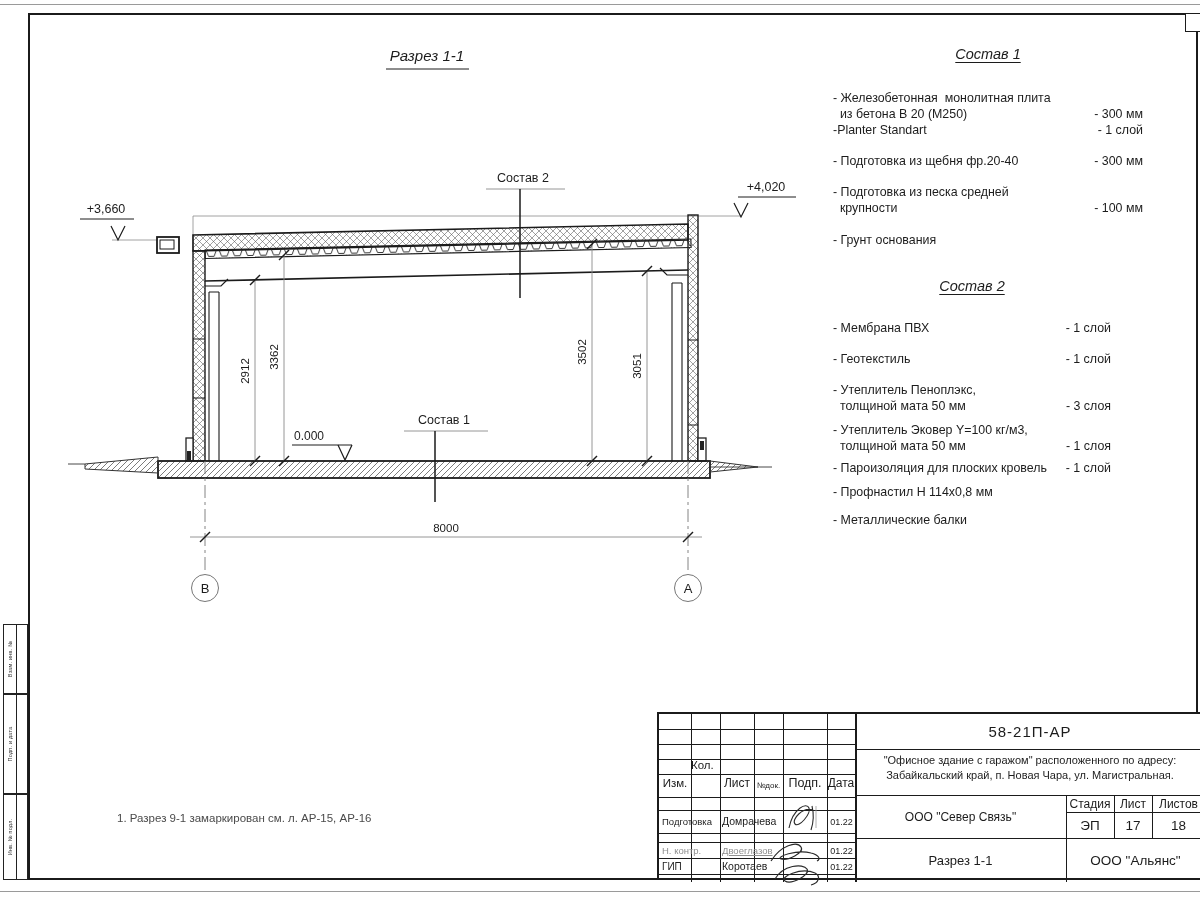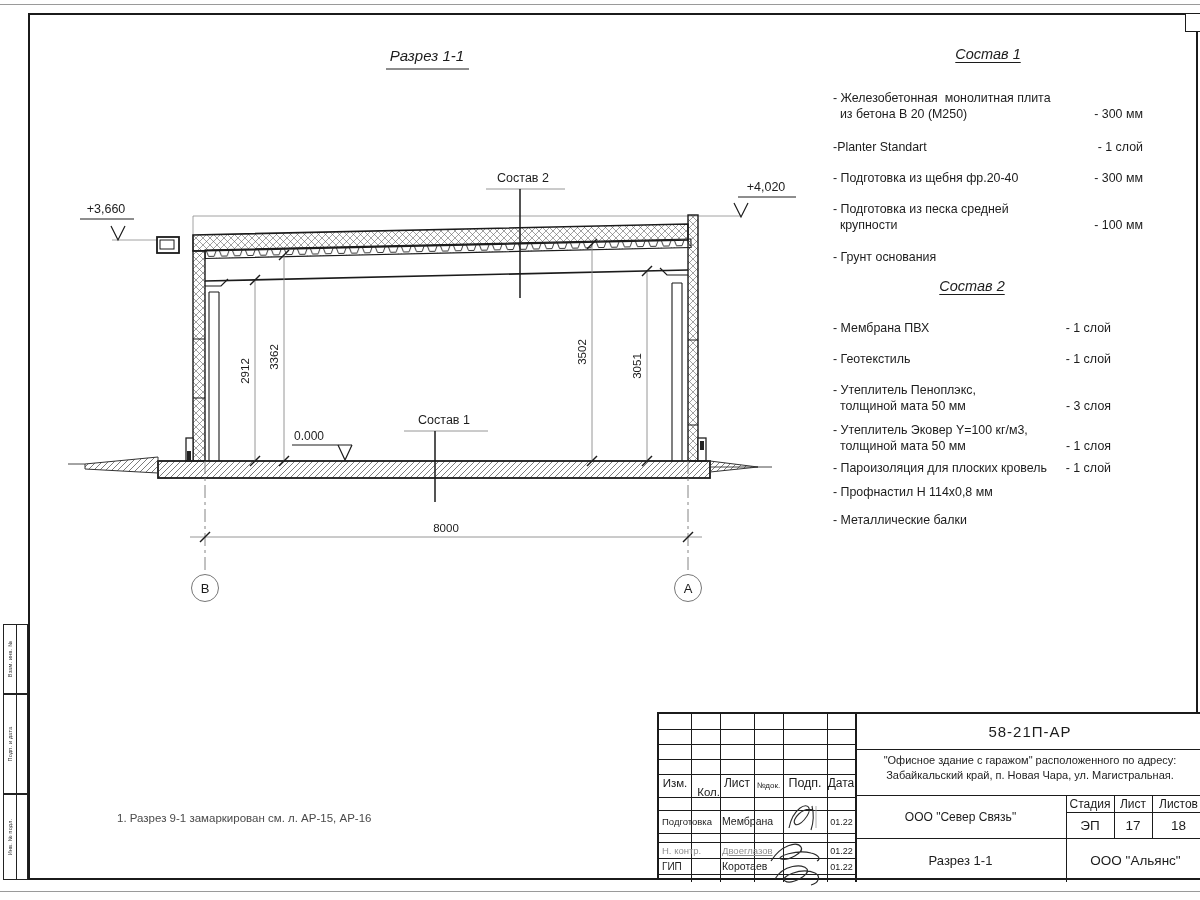--- a/index.html
+++ b/index.html
@@ -200,21 +200,21 @@
     <circle cx="205" cy="588" r="13.5" fill="#fff" stroke="#777" stroke-width="1"></circle>
     <circle cx="688" cy="588" r="13.5" fill="#fff" stroke="#777" stroke-width="1"></circle>
     <text x="205" y="593" font-size="13" text-anchor="middle">В</text>
     <text x="688" y="593" font-size="13" text-anchor="middle">А</text>
   </g>
 </svg>
 
 <div class="list" style="left:833px;top:46px;width:310px;">
   <div class="list-title">Состав 1</div>
   <div class="list-items" style="margin-top:28px;">
-    <div class="lrow" style="margin-bottom:17px;">
+    <div class="lrow" style="margin-bottom:0;">
       <span class="t">- Железобетонная  монолитная плита
   из бетона В 20 (М250)</span>
       <span class="v">- 300 мм</span>
     </div>
     <div class="lrow" style="margin-bottom:15px;">
       <span class="t">-Planter Standart</span>
       <span class="v">- 1 слой</span>
     </div>
     <div class="lrow" style="margin-bottom:15px;">
       <span class="t">- Подготовка из щебня фр.20-40</span>
@@ -292,28 +292,28 @@
   <div class="hl" style="left:0;top:128px;width:196px;"></div>
   <div class="hl" style="left:0;top:144px;width:196px;"></div>
   <div class="hl" style="left:0;top:160px;width:196px;"></div>
 
   <div class="hl" style="left:196px;top:35px;width:350px;"></div>
   <div class="hl" style="left:196px;top:81px;width:350px;"></div>
   <div class="hl" style="left:196px;top:124px;width:350px;"></div>
   <div class="hl" style="left:407px;top:98px;width:139px;"></div>
 
   <div class="txt" style="left:0;top:63px;width:32px;text-align:center;font-size:11.5px;">Изм.</div>
-  <div class="txt" style="left:32px;top:72px;width:29px;text-align:right;font-size:11.5px;">Кол.</div>
+  <div class="txt" style="left:32px;top:45px;width:29px;text-align:left;font-size:11.5px;">Кол.</div>
   <div class="txt" style="left:61px;top:62px;width:34px;text-align:center;font-size:12px;">Лист</div>
   <div class="txt" style="left:95px;top:67px;width:29px;text-align:center;font-size:8px;">№док.</div>
   <div class="txt" style="left:124px;top:62px;width:44px;text-align:center;font-size:12.5px;">Подп.</div>
   <div class="txt" style="left:168px;top:62px;width:28px;text-align:center;font-size:12px;">Дата</div>
 
   <div class="txt" style="left:3px;top:102px;font-size:9.5px;">Подготовка</div>
-  <div class="txt" style="left:63px;top:101px;font-size:10.5px;">Мембрана</div>
+  <div class="txt" style="left:63px;top:101px;font-size:10.5px;">Домрачева</div>
   <div class="txt" style="left:169px;top:103px;width:27px;text-align:center;font-size:9px;">01.22</div>
   <div class="txt gray" style="left:3px;top:131px;font-size:9.5px;">Н. контр.</div>
   <div class="txt gray" style="left:63px;top:131px;font-size:9.5px;text-decoration:underline;">Двоеглазов</div>
   <div class="txt" style="left:169px;top:132px;width:27px;text-align:center;font-size:9px;">01.22</div>
   <div class="txt" style="left:3px;top:147px;font-size:10px;">ГИП</div>
   <div class="txt" style="left:63px;top:146px;font-size:10.5px;text-align:center;">Коротаев</div>
   <div class="txt" style="left:169px;top:148px;width:27px;text-align:center;font-size:9px;">01.22</div>
 
   <svg class="abs" style="left:124px;top:84px;" width="44" height="38" viewBox="0 0 44 38">
     <path d="M6,30 C10,10 24,4 26,10 C28,16 16,30 12,26 C8,22 20,8 30,12 M29,8 C31,16 30,26 28,32" fill="none" stroke="#2a2a2a" stroke-width="1.1"></path>

